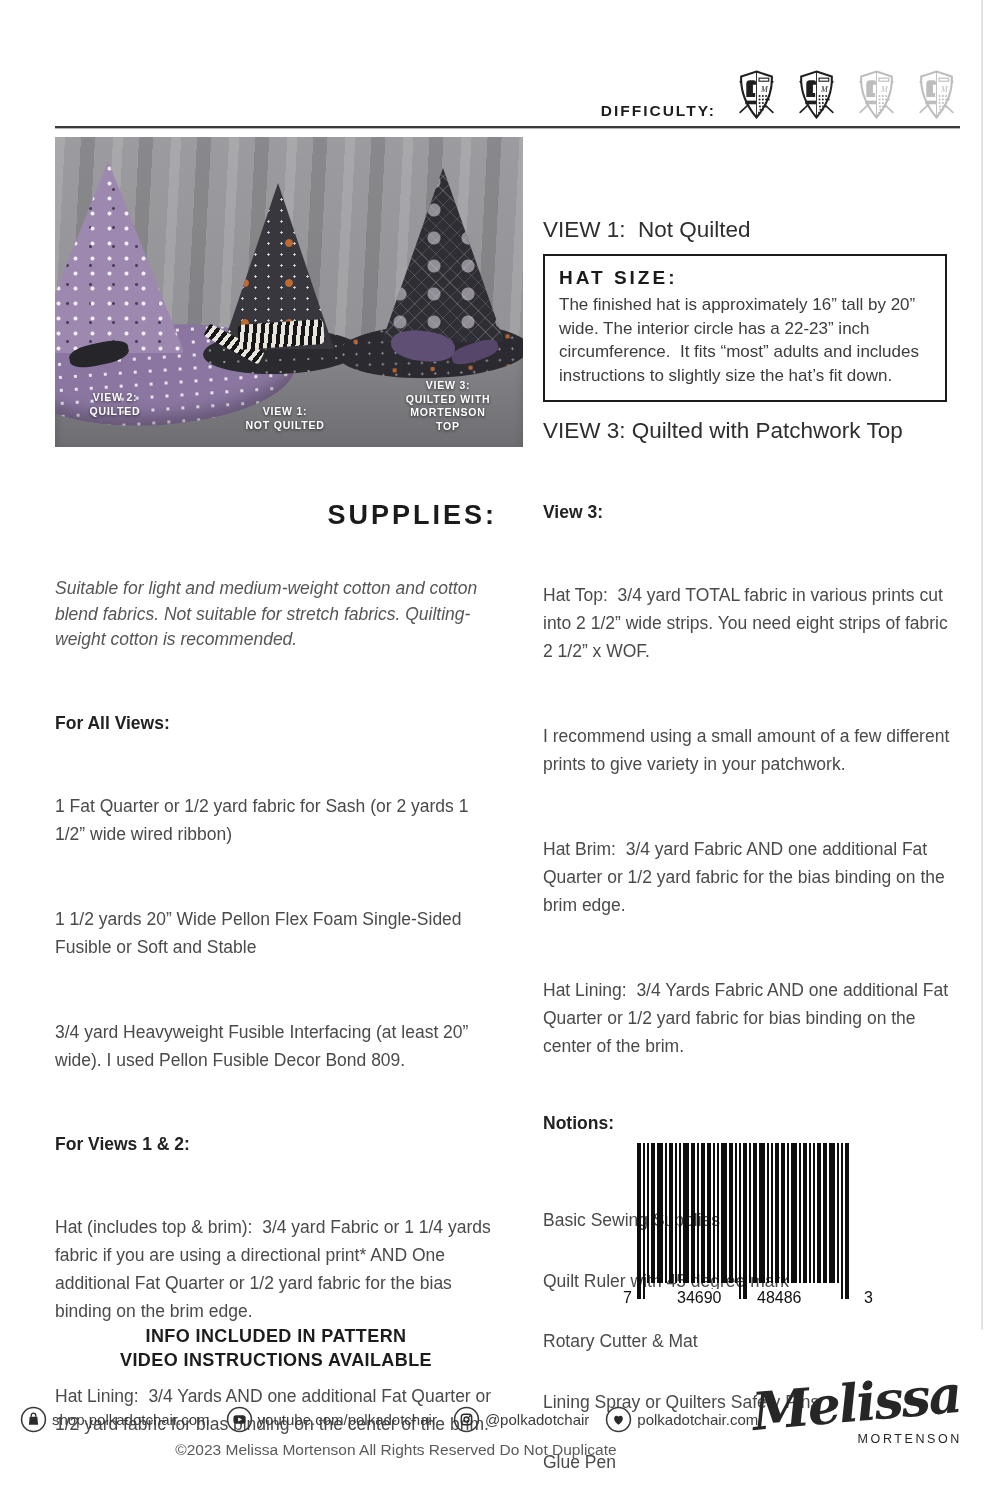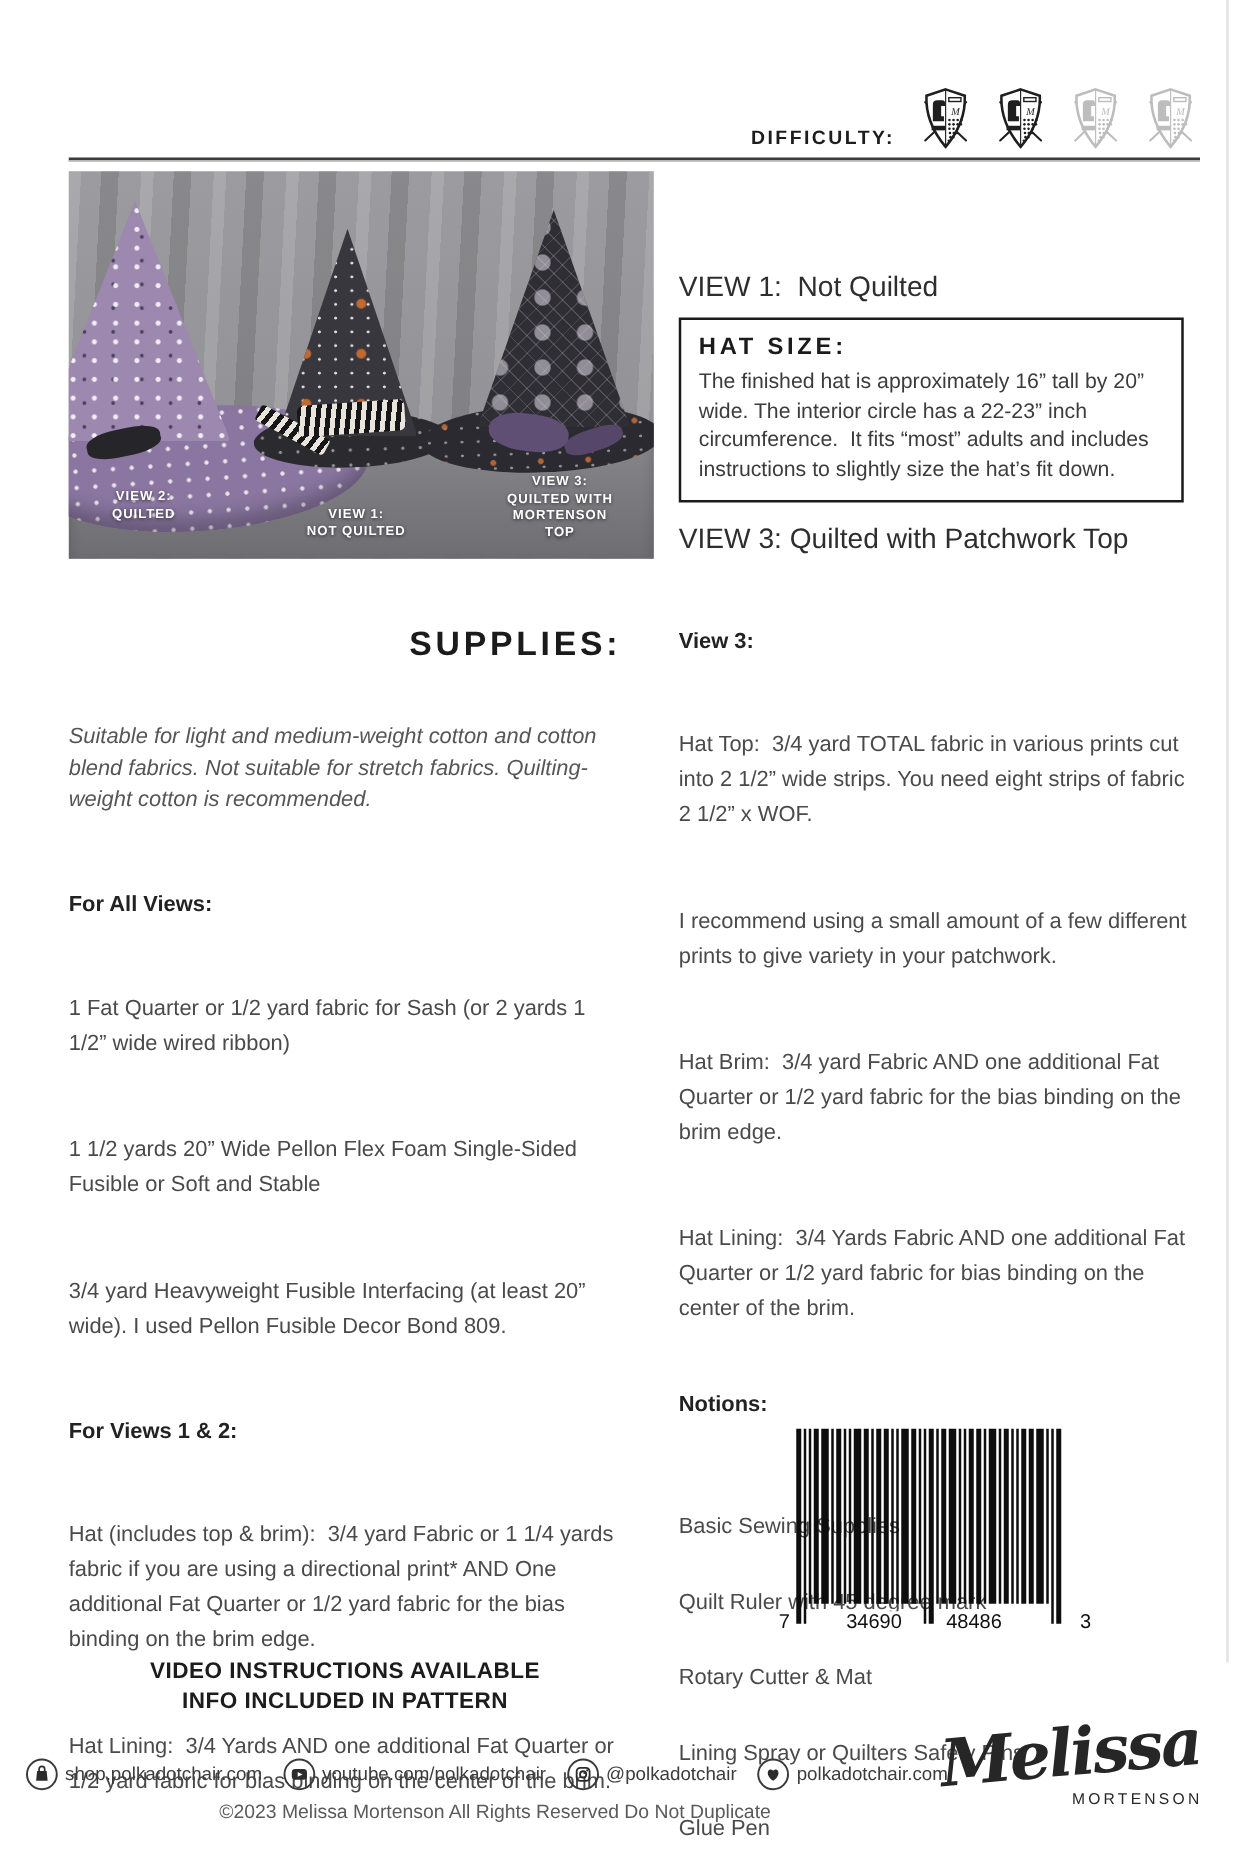--- a/index.html
+++ b/index.html
@@ -281,22 +281,22 @@
       <li>Quilt Ruler with 45 degree mark</li>
       <li>Rotary Cutter &amp; Mat</li>
       <li>Lining Spray or Quilters Safety Pins</li>
       <li>Glue Pen</li>
       
       
     </ul>
   </div>
 
   <div class="video-note">
+    <div>INFO INCLUDED IN PATTERN</div>
     <div>VIDEO INSTRUCTIONS AVAILABLE</div>
-    <div>INFO INCLUDED IN PATTERN</div>
   </div>
 
   <div class="barcode">
     <div class="barcode-bars">
         <span class="tall" style="width: 4px;"></span>
         <span class="tall" style="width: 2px;"></span>
         <span style="width: 2px;"></span>
         <span style="width: 4px;"></span>
         <span style="width: 6px;"></span>
         <span style="width: 2px;"></span>

